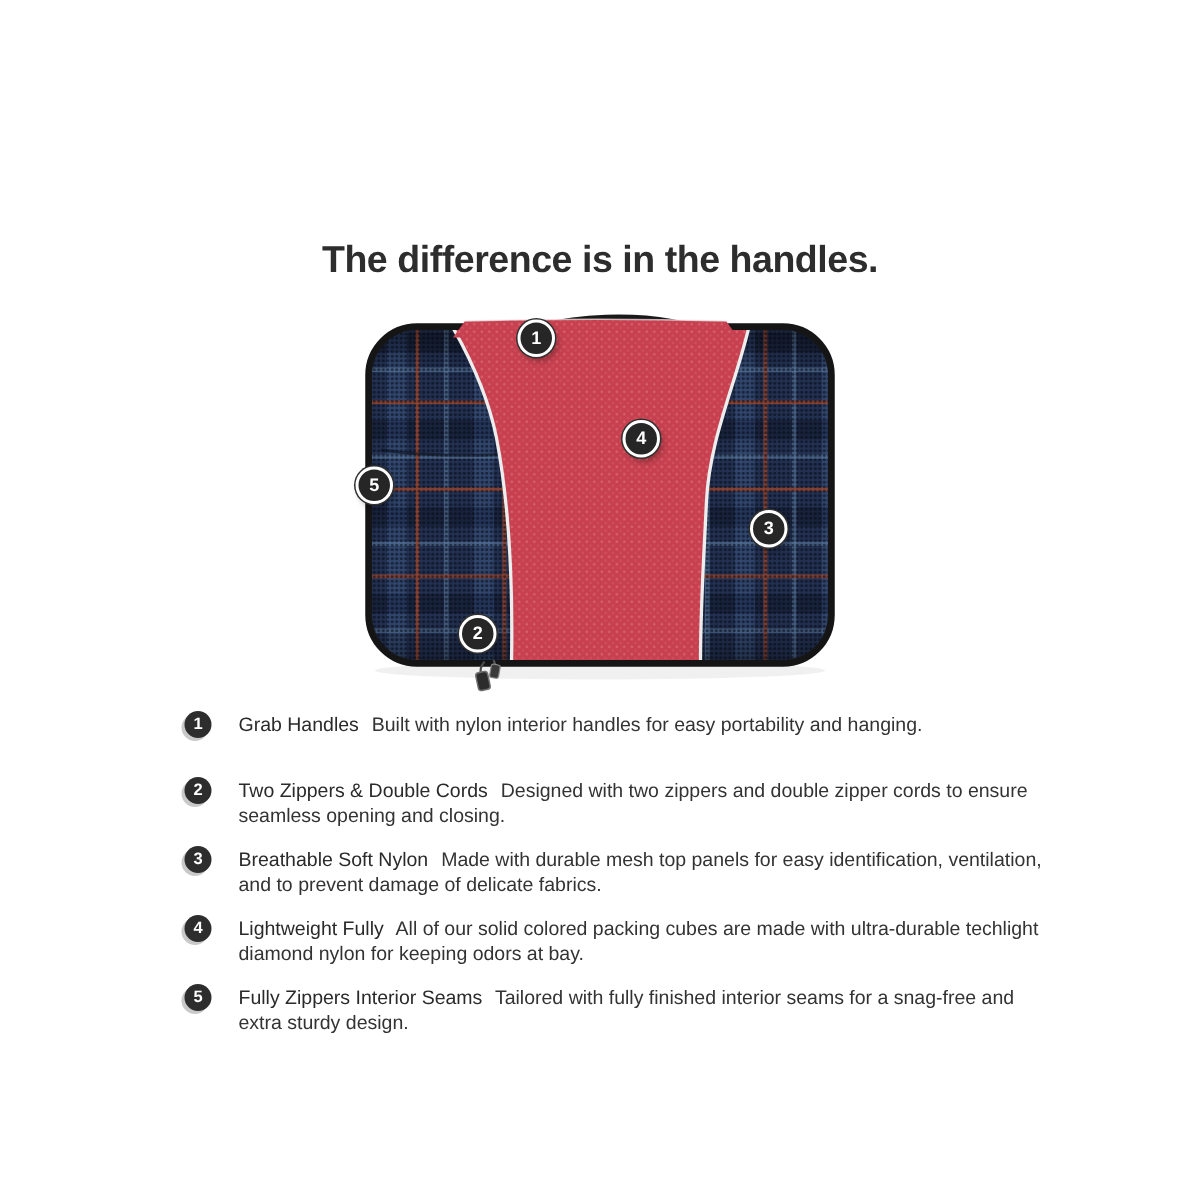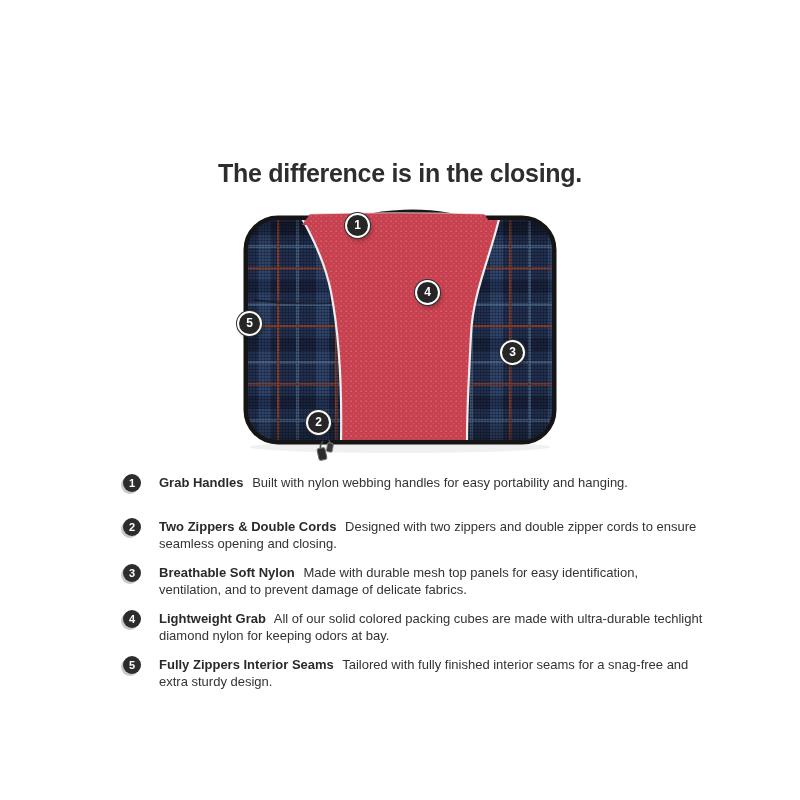--- a/index.html
+++ b/index.html
@@ -32,28 +32,28 @@
   .feature{display:flex;align-items:flex-start;margin-bottom:12px;}
   .feature.first{margin-bottom:26px;}
   .bullet{
     flex:0 0 auto;width:18px;height:18px;border-radius:50%;background:#2d2d2d;
     color:#fff;font-size:11px;font-weight:700;line-height:18px;text-align:center;
     box-shadow:-2px 2px 0 0 #c9c9c9;margin-top:0px;
   }
   .feature-text{
     margin:0 0 0 18px;width:548px;font-size:13px;line-height:17px;color:#333;
   }
-  .feature-title{font-weight:700;color:#2a2a2a;margin-right:5px;}
+  .feature-title{font-weight:400;color:#2a2a2a;margin-right:5px;}
 </style>
 </head>
 <body>
 
 <div class="canvas">
 
-  <h1 class="title">The difference is in the closing.</h1>
+  <h1 class="title">The difference is in the handles.</h1>
 
   <div class="figure">
     <svg viewBox="0 0 340 270" width="340" height="270">
       <defs>
         <pattern id="mesh" width="3" height="3" patternUnits="userSpaceOnUse">
           <circle cx="1.5" cy="1.5" r="1.1" fill="rgba(6,9,16,0.55)"></circle>
         </pattern>
         <pattern id="plaid" width="58" height="58" patternUnits="userSpaceOnUse">
           <rect width="58" height="58" fill="#223052"></rect>
           <rect y="22" width="58" height="13" fill="#18223c"></rect>
@@ -117,21 +117,21 @@
   <div class="callout c3">3</div>
   <div class="callout c4">4</div>
   <div class="callout c5">5</div>
 
   <div class="features">
 
     <div class="feature first">
       <div class="bullet">1</div>
       <p class="feature-text">
         <span class="feature-title">Grab Handles</span>
-        <span>Built with nylon webbing handles for easy portability and hanging.</span>
+        <span>Built with nylon interior handles for easy portability and hanging.</span>
       </p>
     </div>
 
     <div class="feature">
       <div class="bullet">2</div>
       <p class="feature-text">
         <span class="feature-title">Two Zippers &amp; Double Cords</span>
         <span>Designed with two zippers and double zipper cords to ensure seamless opening and closing.</span>
       </p>
     </div>
@@ -140,21 +140,21 @@
       <div class="bullet">3</div>
       <p class="feature-text">
         <span class="feature-title">Breathable Soft Nylon</span>
         <span>Made with durable mesh top panels for easy identification, ventilation, and to prevent damage of delicate fabrics.</span>
       </p>
     </div>
 
     <div class="feature">
       <div class="bullet">4</div>
       <p class="feature-text">
-        <span class="feature-title">Lightweight Grab</span>
+        <span class="feature-title">Lightweight Fully</span>
         <span>All of our solid colored packing cubes are made with ultra-durable techlight diamond nylon for keeping odors at bay.</span>
       </p>
     </div>
 
     <div class="feature">
       <div class="bullet">5</div>
       <p class="feature-text">
         <span class="feature-title">Fully Zippers Interior Seams</span>
         <span>Tailored with fully finished interior seams for a snag-free and extra sturdy design.</span>
       </p>

